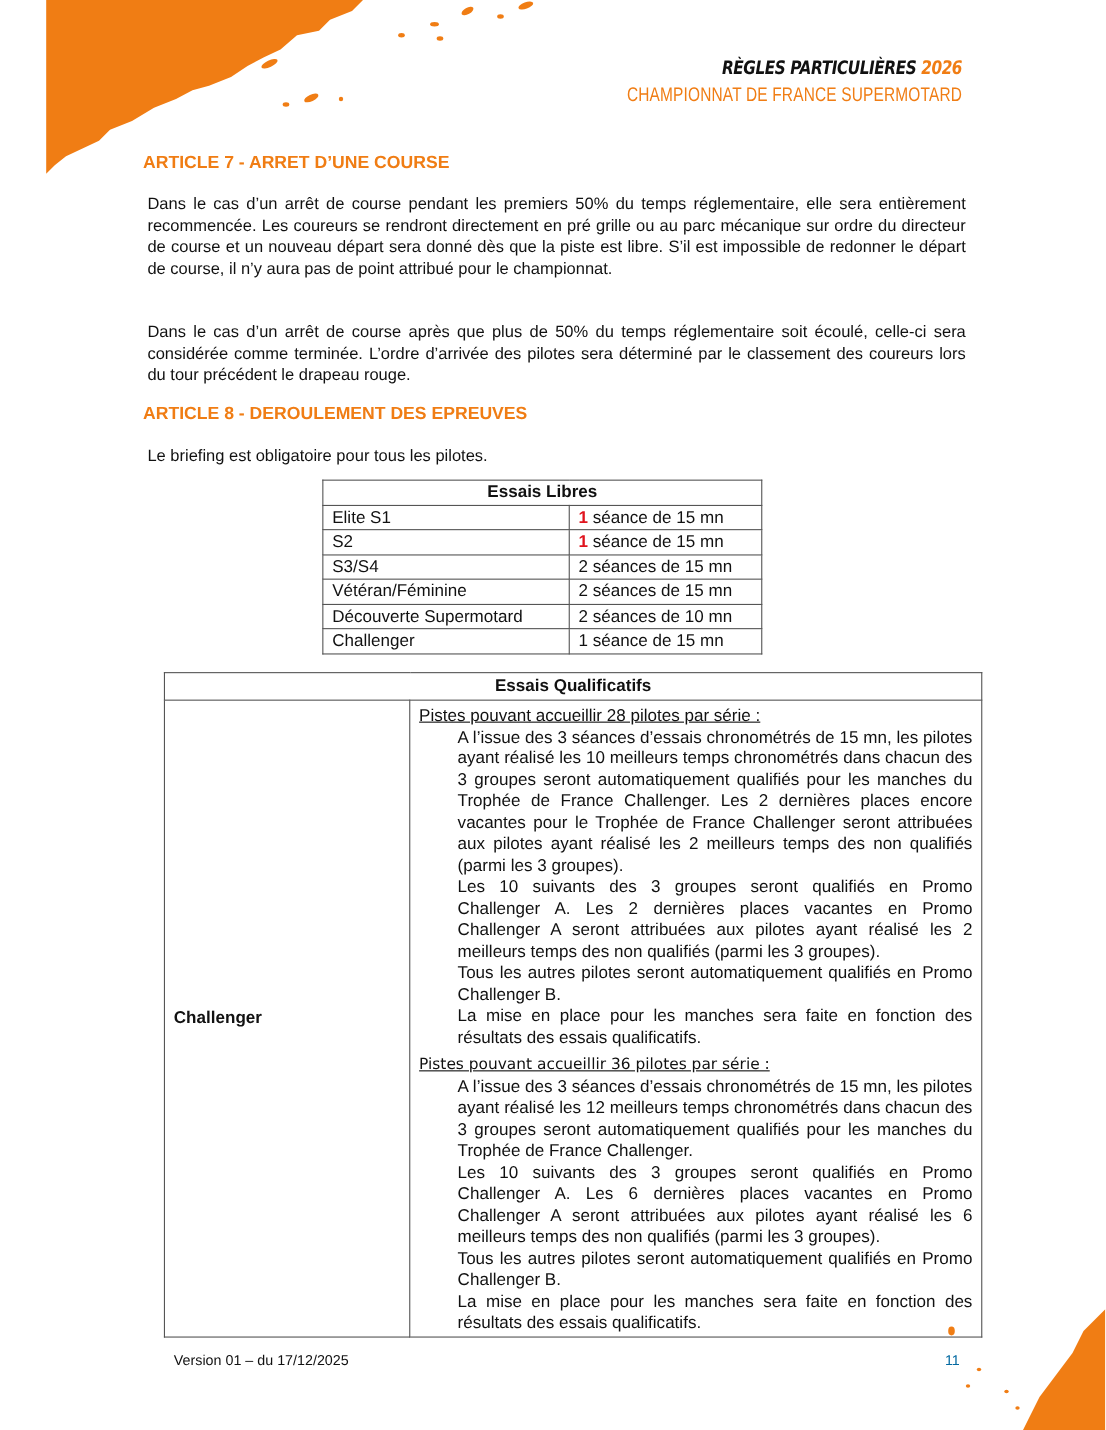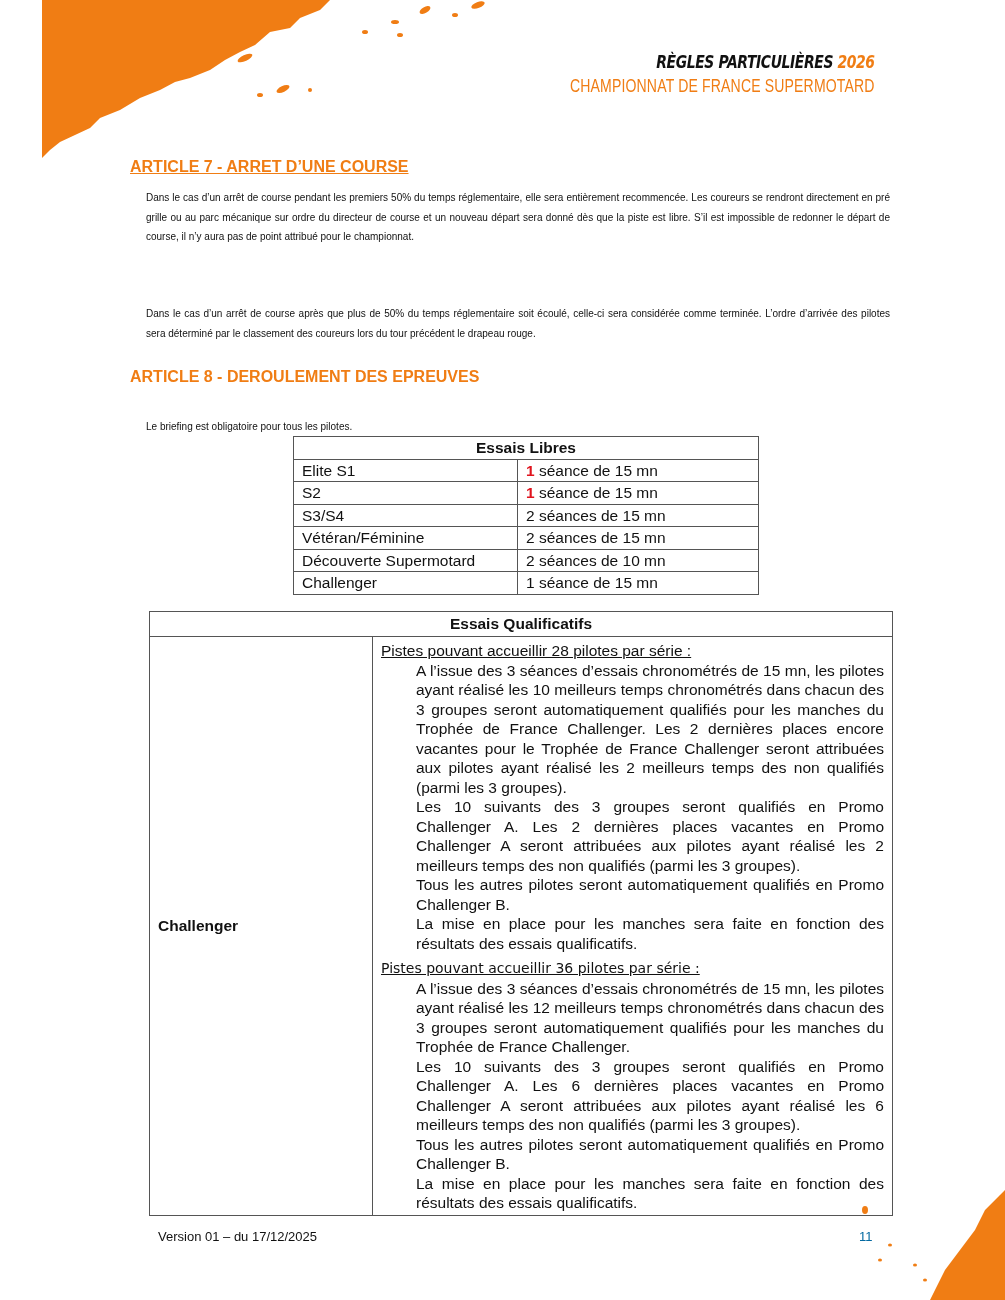--- a/index.html
+++ b/index.html
@@ -5,28 +5,28 @@
     html, body { margin: 0; padding: 0; background: #ffffff; }
     body { width: 1005px; height: 1300px; position: relative; overflow: hidden; font-family: "Liberation Sans", sans-serif; color: #111; }
     .splash-tl { position: absolute; left: 0; top: 0; width: 600px; height: 170px; }
     .splash-br { position: absolute; right: 0; bottom: 0; width: 170px; height: 110px; }
     .header-block { position: absolute; right: 130px; top: 52px; text-align: right; }
     .header-title { font-family: "DejaVu Sans", sans-serif; font-weight: bold; font-style: italic; font-size: 17px; letter-spacing: -0.5px; color: #111; transform: scaleX(0.82); transform-origin: right; }
     .header-title .yr { color: #f07d14; }
     .header-sub { font-family: "Liberation Sans", sans-serif; font-size: 18px; color: #f07d14; transform: scaleX(0.78); transform-origin: right; margin-top: 4px; letter-spacing: 0.2px; }
     .content { position: absolute; left: 130px; top: 140px; width: 744px; }
     h2 { color: #f07d14; font-size: 16px; font-weight: bold; margin: 0; }
-    p { font-size: 10px; line-height: 19.5px; margin: 16px; text-align: justify; }
-    .a7 { position: absolute; top: 18px; text-decoration: underline; }
+    p { font-size: 15px; line-height: 19.5px; margin: 4px; text-align: justify; }
+    .a7 { position: absolute; top: 0; }
     .p1 { position: absolute; top: 32px; width: 744px; }
     .p2 { position: absolute; top: 148px; width: 744px; }
     .a8 { position: absolute; top: 228px; }
     .p3 { position: absolute; top: 261px; }
     table { border-collapse: collapse; font-size: 15.5px; }
-    .tbl-libres { position: absolute; left: 293px; top: 436px; width: 466px; padding-left: 25px; }
+    .tbl-libres { position: absolute; left: 293px; top: 436px; width: 400px; padding-left: 25px; }
     .tbl-libres td, .tbl-libres th { border: 1px solid #555; padding: 0 8px; height: 21.5px; line-height: 21px; }
     .tbl-libres th { font-weight: bold; text-align: center; }
     .tbl-libres td.c1 { width: 207px; }
     .red { color: #e0141e; font-weight: bold; }
     .tbl-qual { position: absolute; left: 149px; top: 611px; width: 744px; }
     .tbl-qual th { border: 1px solid #555; font-weight: bold; height: 22px; line-height: 22px; text-align: center; }
     .tbl-qual td { border: 1px solid #555; vertical-align: middle; }
     .tbl-qual td.cat { width: 213px; font-weight: bold; padding-left: 8px; }
     .tbl-qual td.desc { padding: 4px 8px 2px 8px; text-align: justify; line-height: 19.5px; }
     .sub-head { text-decoration: underline; display: block; }

